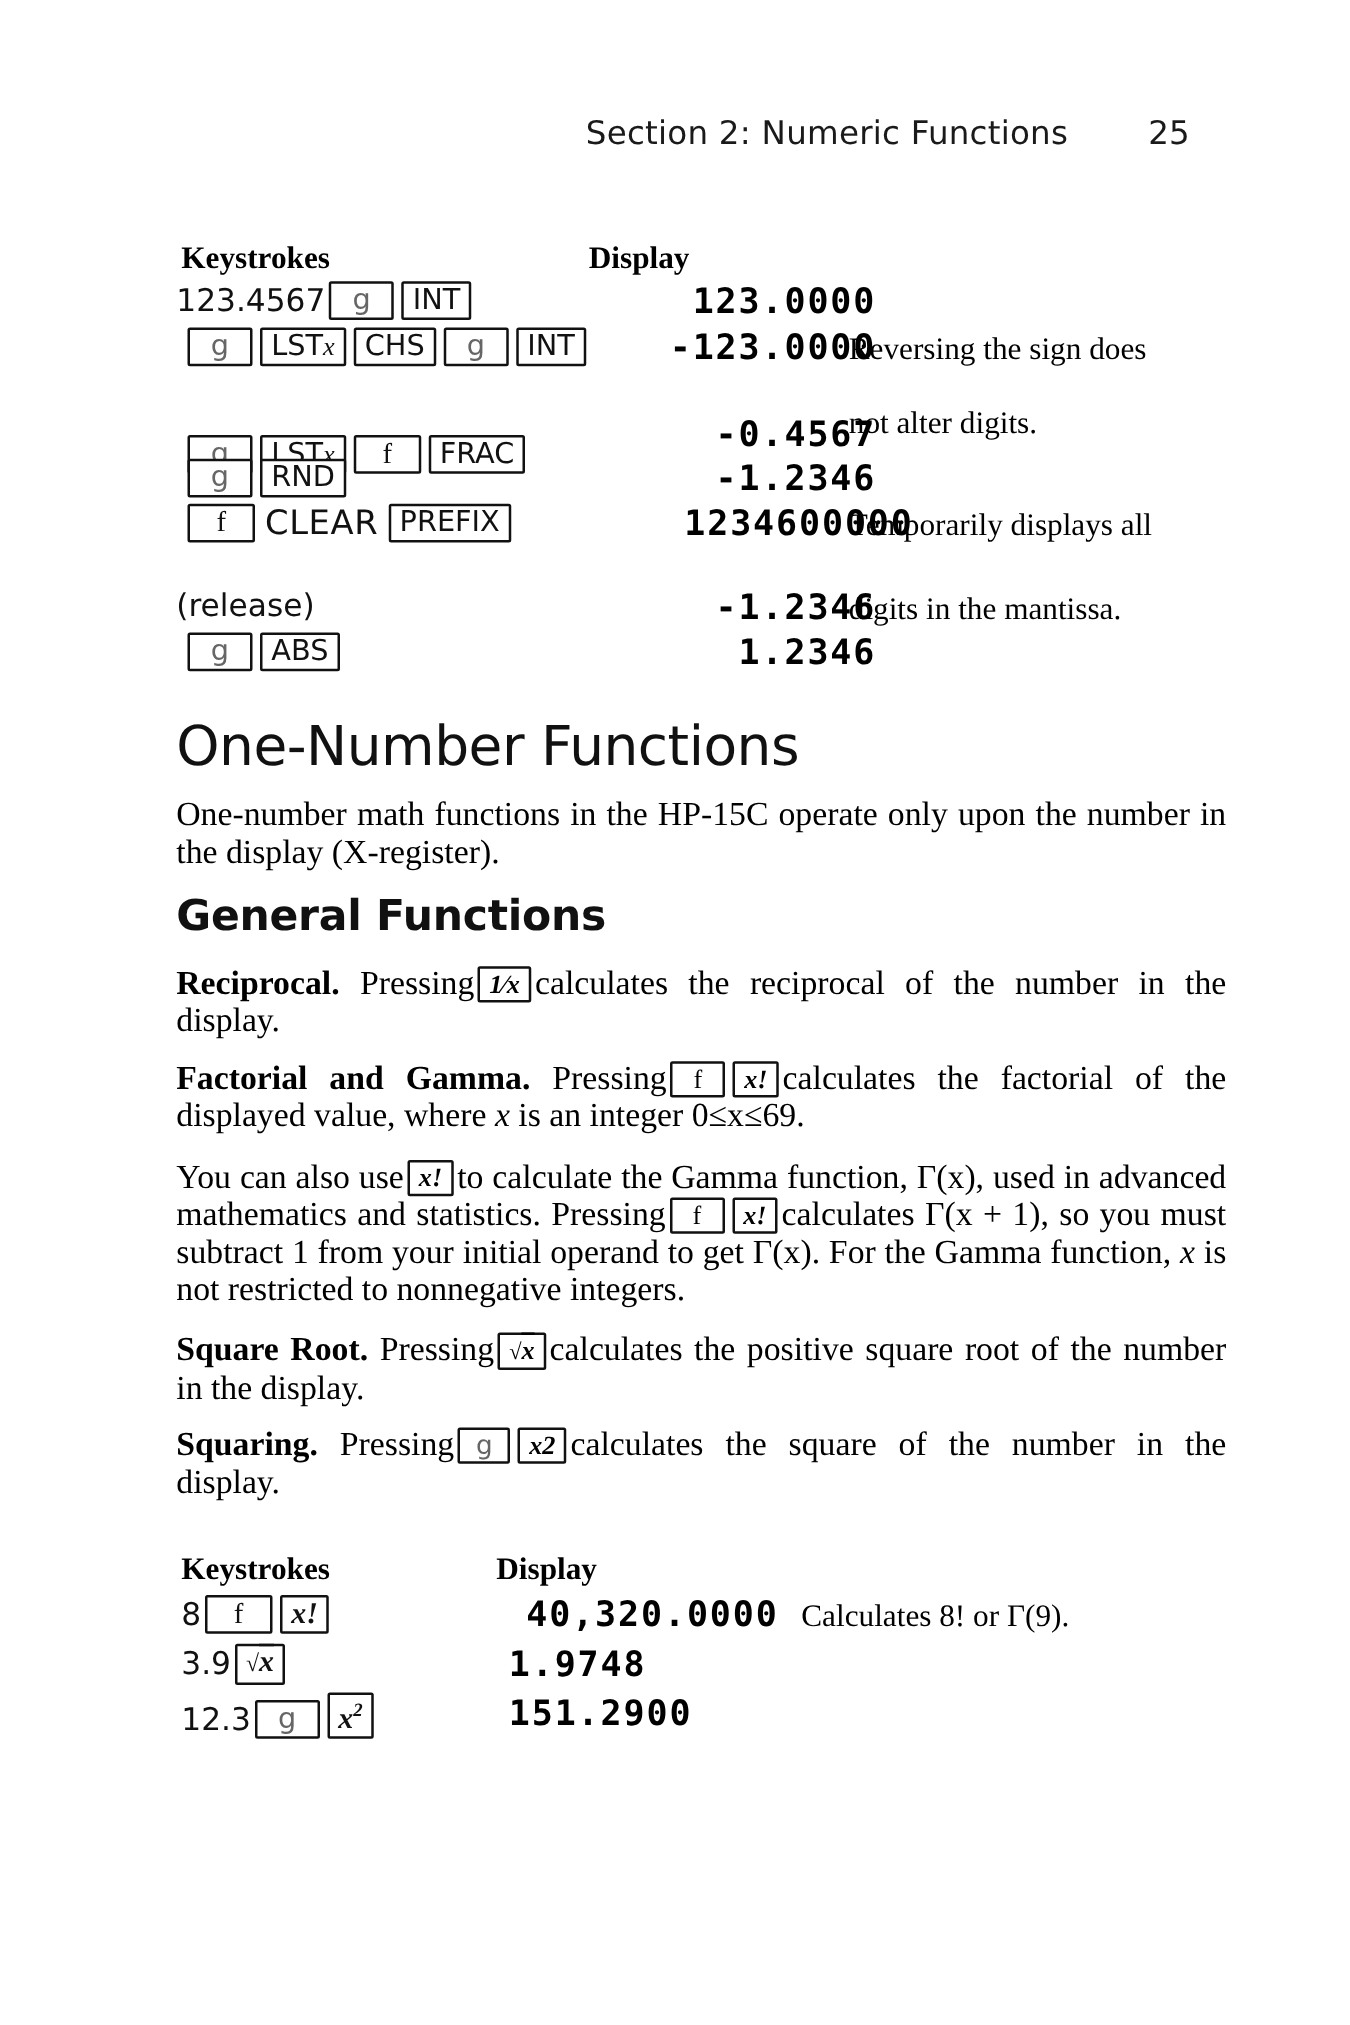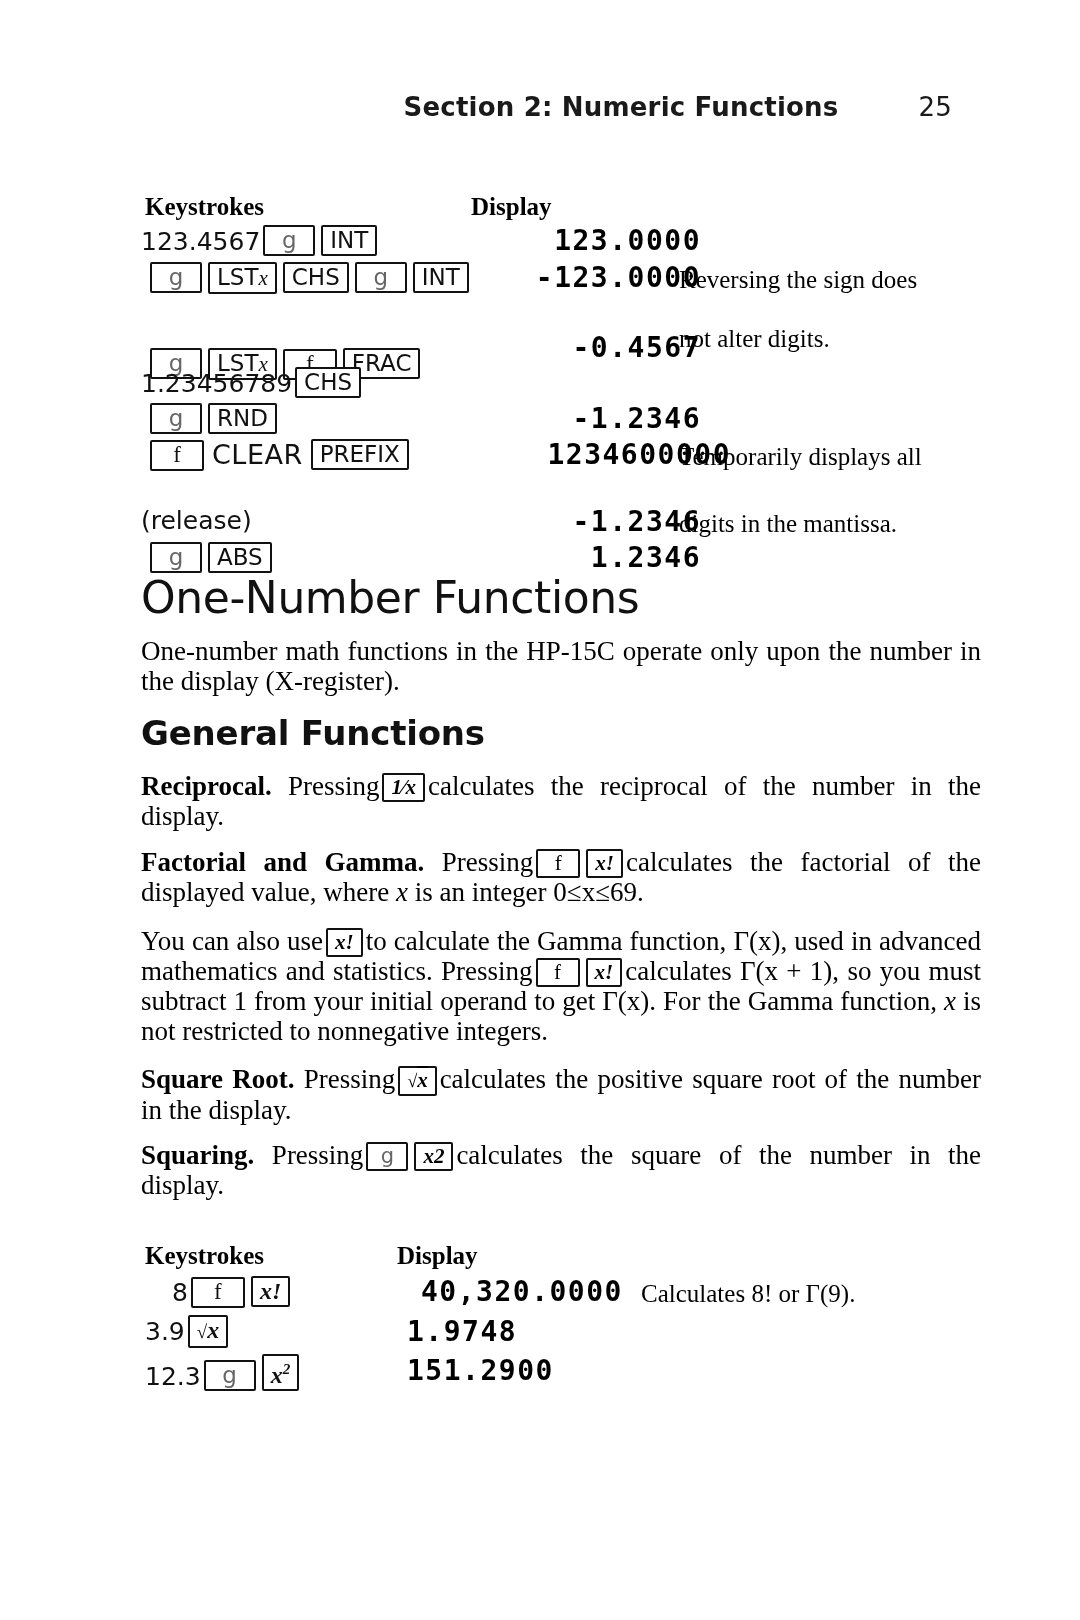--- a/index.html
+++ b/index.html
@@ -22,21 +22,21 @@
     left: 0;
     top: 92px;
     width: 952px;
     text-align: right;
     font-family: "DejaVu Sans", sans-serif;
     font-size: 26px;
     font-weight: 400;
     letter-spacing: 0.2px;
     color: #1a1a1a;
   }
-  .page-header .hdr-title { margin-right: 80px; font-weight: bold; }
+  .page-header .hdr-title { margin-right: 64px; }
   .page-header .hdr-page  { }
 
   
   .content {
     position: absolute;
     left: 141px;
     top: 0;
     width: 840px;
   }
 
@@ -233,25 +233,20 @@
       <span class="ks-note" style="left:538px; top:-4px;margin-top:28px;">not alter digits.</span>
     </div>
 
     <div class="ks-row" style="height:37px;">
       <span class="ks-keys" style="left:6px; top:4px;margin-top:16px;">
         <span class="key k-g">g</span><span class="key">LST<span class="sub-x">x</span></span><span class="key k-f">f</span><span class="key">FRAC</span>
       </span>
       <span class="ks-display" style="left:330px; top:5px; width:230px;">-0.4567</span>
     </div>
 
-    <div class="ks-row" style="height:36px;">
-      <span class="ks-keys" style="left:0px; top:2px;">
-        <span>1.23456789</span><span class="key">CHS</span>
-      </span>
-    </div>
 
     <div class="ks-row" style="height:36px;">
       <span class="ks-keys" style="left:6px; top:2px;">
         <span class="key k-g">g</span><span class="key">RND</span>
       </span>
       <span class="ks-display" style="left:330px; top:3px; width:230px;">-1.2346</span>
     </div>
 
     <div class="ks-row" style="height:36px;">
       <span class="ks-keys" style="left:6px; top:2px;">
@@ -311,21 +306,21 @@
 
   <div class="ks-table" style="position:absolute; left:4px; top:1242px; width:840px;">
 
     <div class="ks-head">
       <span class="col-ks" style="left:0px;">Keystrokes</span>
       <span class="col-disp" style="left:252px;">Display</span>
     </div>
 
 
     <div class="ks-row" style="height:37px;">
-      <span class="ks-keys" style="left:0px; top:2px;margin-left:27px;">
+      <span class="ks-keys" style="left:0px; top:2px;">
         <span>8</span><span class="key k-f">f</span><span class="key k-serif">x!</span>
       </span>
       <span class="ks-display" style="left:276px; top:3px; width:240px; text-align:left;">40,320.0000</span>
       <span class="ks-note" style="left:496px; top:4px;">Calculates 8! or Γ(9).</span>
     </div>
 
     <div class="ks-row" style="height:37px;">
       <span class="ks-keys" style="left:0px; top:4px;">
         <span>3.9</span><span class="key k-serif"><span style="font-size:19px;font-style:normal;">√</span><span style="text-decoration:overline;">x</span></span>
       </span>

